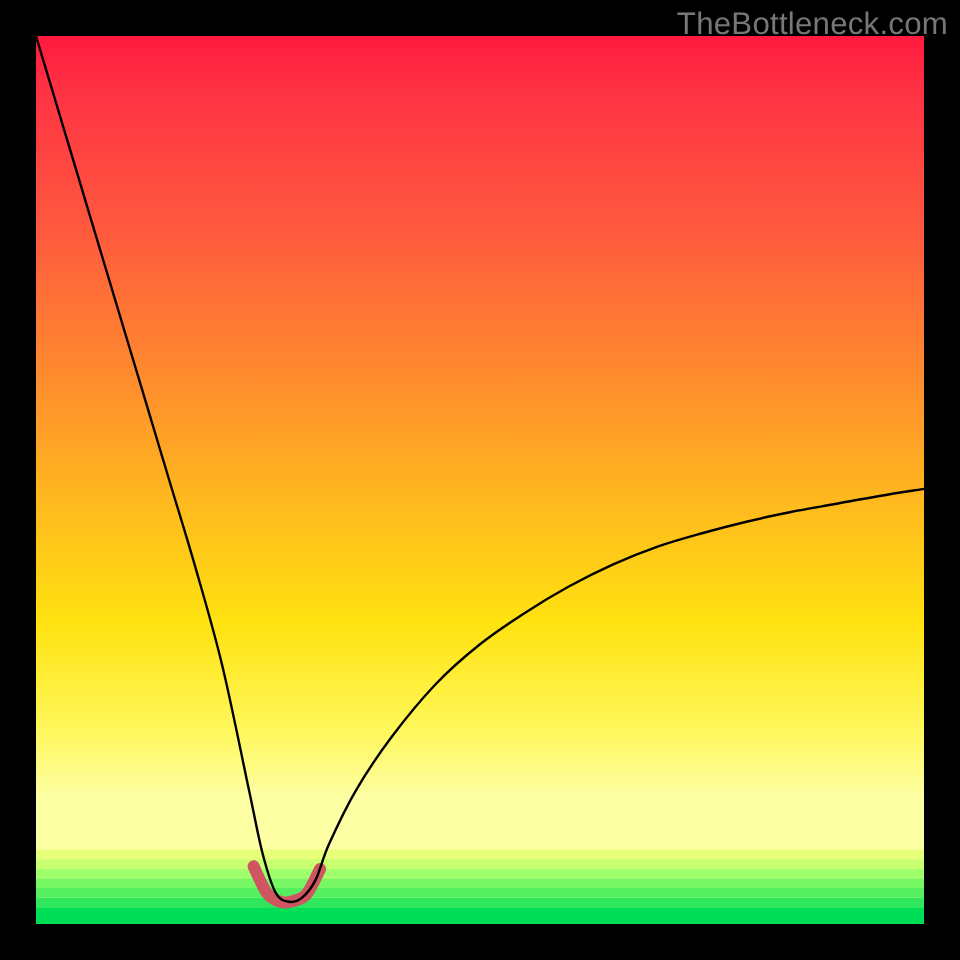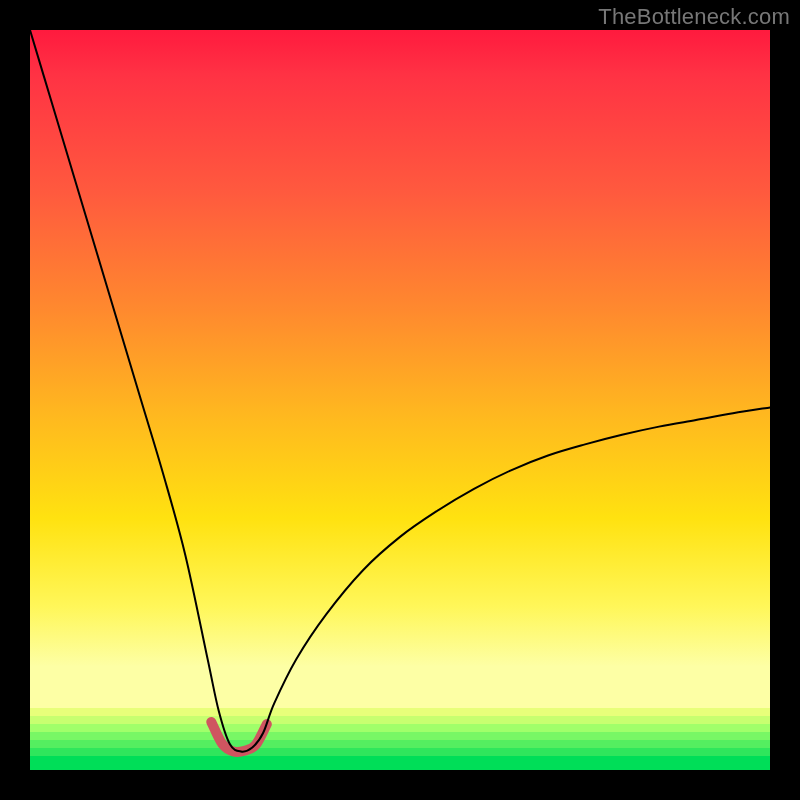--- a/index.html
+++ b/index.html
@@ -46,21 +46,21 @@
     bottom: 0;
     width: 100%;
     height: 62px;
   }
   .stripe { position: absolute; left: 0; width: 100%; }
   .watermark {
     position: absolute;
     top: 4px;
     right: 10px;
     color: #777;
-    font-size: 22px;
+    font-size: 26px;
     font-weight: 500;
     letter-spacing: 0.2px;
     user-select: none;
   }
   svg.curve {
     position: absolute;
     left: 0;
     top: 0;
     width: 740px;
     height: 740px;

